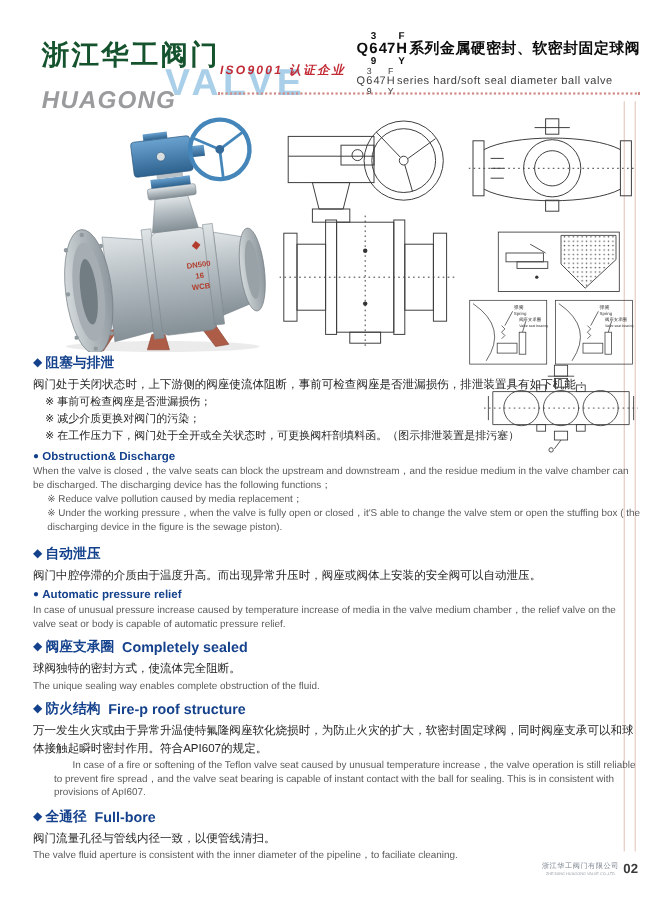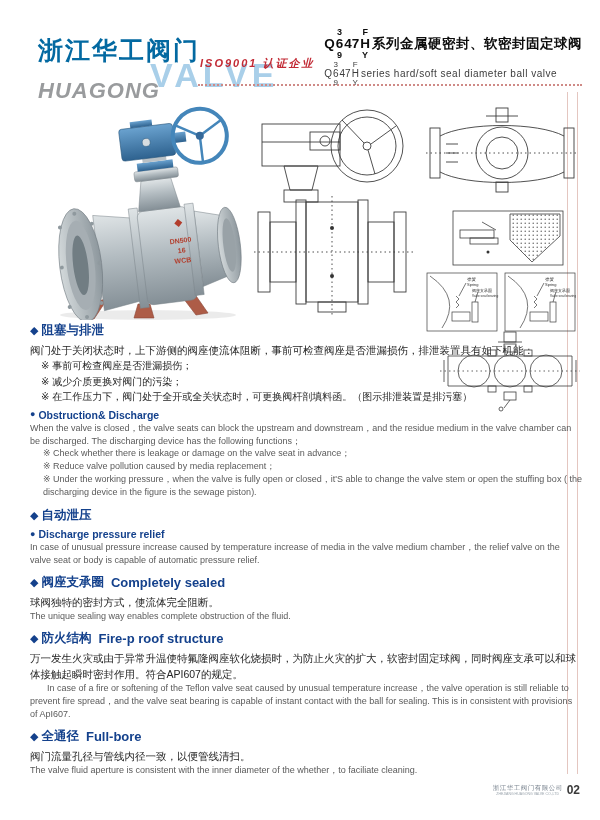--- a/index.html
+++ b/index.html
@@ -2,21 +2,21 @@
 <html><head>
 <meta charset="utf-8">
 <style>
   html,body{margin:0;padding:0;}
   body{width:600px;height:820px;background:#ffffff;font-family:"Liberation Sans","DejaVu Sans",sans-serif;position:relative;overflow:hidden;color:#222;}
   .page{position:absolute;inset:0;}
 
   
   .hdr{position:absolute;left:0;top:0;width:600px;height:92px;}
   .logo{position:absolute;left:38px;top:38px;width:260px;height:56px;}
-  .logo-cn{color:#0369a1;font-weight:bold;font-size:25px;letter-spacing:2px;line-height:1;}
+  .logo-cn{color:#14532d;font-weight:bold;font-size:25px;letter-spacing:2px;line-height:1;}
   .logo-huagong{position:absolute;left:0;top:40px;color:#999b9d;font-style:italic;font-weight:bold;font-size:22px;letter-spacing:1px;}
   .logo-valve{position:absolute;left:112px;top:18px;color:#a9cfe9;font-weight:bold;font-size:34px;letter-spacing:4px;}
   .iso{position:absolute;left:200px;top:56px;color:#c22a35;font-style:italic;font-weight:bold;font-size:11px;letter-spacing:2px;}
   .dotline{position:absolute;left:198px;top:84px;width:384px;border-top:2px dotted #cf8a86;}
 
   .title-blk{position:absolute;right:18px;top:28px;text-align:left;}
   .trow{display:flex;align-items:center;}
   .trow.cn{font-weight:bold;color:#0d0d0d;font-size:13.5px;}
   .trow.en{color:#3c3c3c;font-size:10px;margin-top:1px;}
   .stk{display:inline-flex;flex-direction:column;align-items:center;line-height:1;margin:0 1px;}
@@ -44,21 +44,21 @@
   .sec-h{display:flex;align-items:center;gap:3px;color:#14418c;font-weight:bold;font-size:12.5px;margin:0 0 3px 0;}
   .sec-h .dia{font-size:11px;line-height:1;}
   .sec-h .h-en{font-size:13px;margin-left:4px;}
   .cnp{font-size:10.5px;color:#262626;line-height:1.55;margin:0;}
   .cnp.narrow{width:506px;}
   .cn-item{font-size:10px;color:#262626;line-height:1.55;margin:0;padding-left:11px;}
   .en-h{display:flex;align-items:center;gap:3px;color:#14418c;font-weight:bold;font-size:10.5px;margin:4px 0 1px 0;}
   .en-h .dot{font-size:9px;line-height:1;}
   .enp{font-size:9px;color:#5a5a5a;line-height:1.42;margin:0;}
   .en-item{font-size:9px;color:#5a5a5a;line-height:1.42;margin:0;padding-left:13px;}
-  .enp.indent{text-indent:17px;}
+  .enp.indent{text-indent:17px;margin-left:19px;}
   .sec{margin-bottom:9px;}
   .sec.tight{margin-bottom:7px;}
 
   
   .footer{position:absolute;right:20px;bottom:24px;display:flex;align-items:flex-end;gap:4px;}
   .company{text-align:center;line-height:1;}
   .company .cn{font-size:6.5px;color:#7d8792;letter-spacing:.5px;}
   .company .en{font-size:3.5px;color:#9aa3ac;margin-top:1px;}
   .pagenum{font-size:12px;font-weight:bold;color:#3a3a3a;line-height:1;}
 
@@ -309,33 +309,33 @@
       </div>
       <p class="cnp narrow">阀门处于关闭状态时，上下游侧的阀座使流体阻断，事前可检查阀座是否泄漏损伤，排泄装置具有如下机能：</p>
       <p class="cn-item">※ 事前可检查阀座是否泄漏损伤；</p>
       <p class="cn-item">※ 减少介质更换对阀门的污染；</p>
       <p class="cn-item">※ 在工作压力下，阀门处于全开或全关状态时，可更换阀杆剖填料函。（图示排泄装置是排污塞）</p>
       <div class="en-h">
         <span class="dot">●</span>
         <span>Obstruction&amp; Discharge</span>
       </div>
       <p class="enp">When the valve is closed，the valve seats can block the upstream and downstream，and the residue medium in the valve chamber can be discharged. The discharging device has the following functions；</p>
-      <p class="en-item">※ Check whether there is leakage or damage on the valve seat in advance；</p>
       <p class="en-item">※ Reduce valve pollution caused by media replacement；</p>
       <p class="en-item">※ Under the working pressure，when the valve is fully open or closed，it'S able to change the valve stem or open the stuffing box ( the discharging device in the figure is the sewage piston).</p>
     </div>
 
     <div class="sec tight">
       <div class="sec-h">
         <span class="dia">◆</span>
         <span>自动泄压</span>
       </div>
+      <p class="cnp">阀门中腔停滞的介质由于温度升高。而出现异常升压时，阀座或阀体上安装的安全阀可以自动泄压。</p>
       <div class="en-h">
         <span class="dot">●</span>
-        <span>Discharge pressure relief</span>
+        <span>Automatic pressure relief</span>
       </div>
       <p class="enp">In case of unusual pressure increase caused by temperature increase of media in the valve medium chamber，the relief valve on the valve seat or body is capable of automatic pressure relief.</p>
     </div>
 
     <div class="sec tight">
       <div class="sec-h">
         <span class="dia">◆</span>
         <span>阀座支承圈</span>
         <span class="h-en">Completely sealed</span>
       </div>
@@ -353,21 +353,21 @@
       <p class="enp indent">In case of a fire or softening of the Teflon valve seat caused by unusual temperature increase，the valve operation is still reliable to prevent fire spread，and the valve seat bearing is capable of instant contact with the ball for sealing.  This is in consistent with provisions of ApI607.</p>
     </div>
 
     <div class="sec tight">
       <div class="sec-h">
         <span class="dia">◆</span>
         <span>全通径</span>
         <span class="h-en">Full-bore</span>
       </div>
       <p class="cnp">阀门流量孔径与管线内径一致，以便管线清扫。</p>
-      <p class="enp">The valve fluid aperture is consistent with the inner diameter of the whether，to faciliate cleaning.</p>
+      <p class="enp">The valve fluid aperture is consistent with the inner diameter of the pipeline，to faciliate cleaning.</p>
     </div>
   </div>
 
   <div class="footer">
     <div class="company">
       <div class="cn">浙江华工阀门有限公司</div>
       <div class="en">ZHEJIANG HUAGONG VALVE CO.,LTD</div>
     </div>
     <div class="pagenum">02</div>
   </div>

